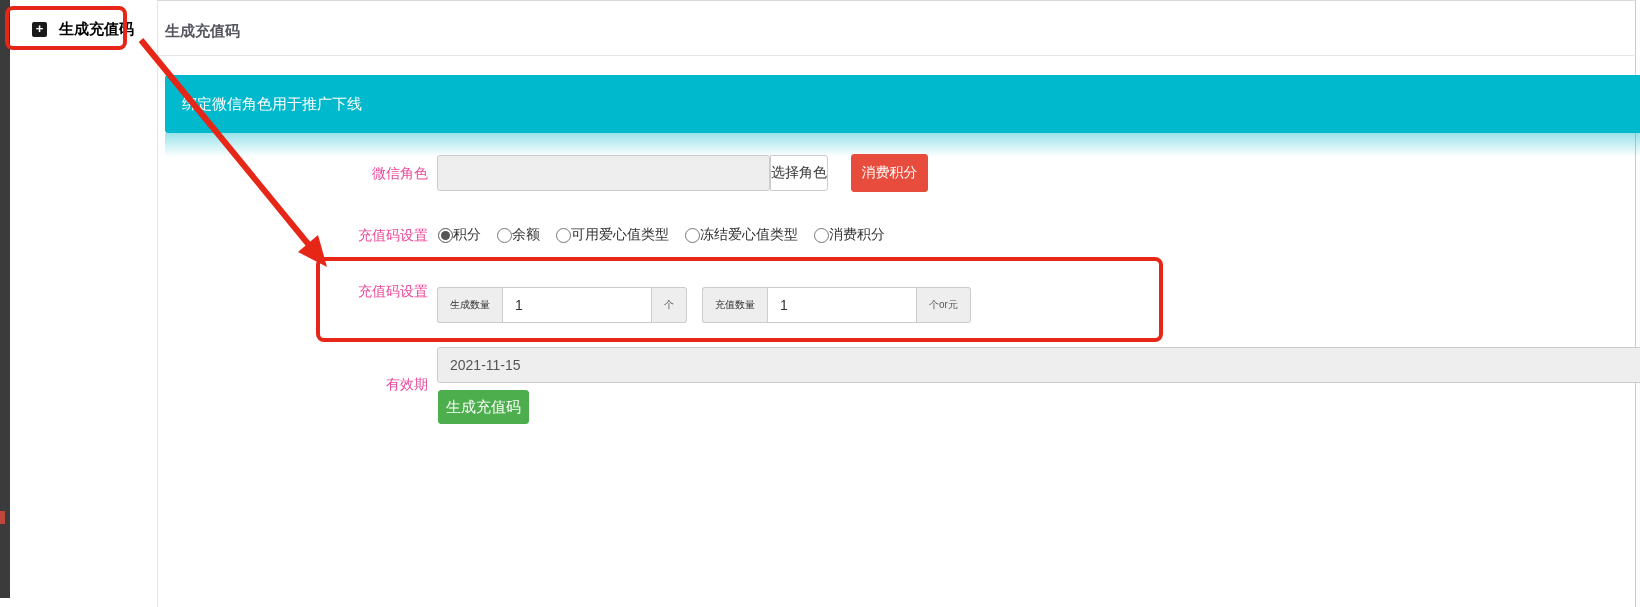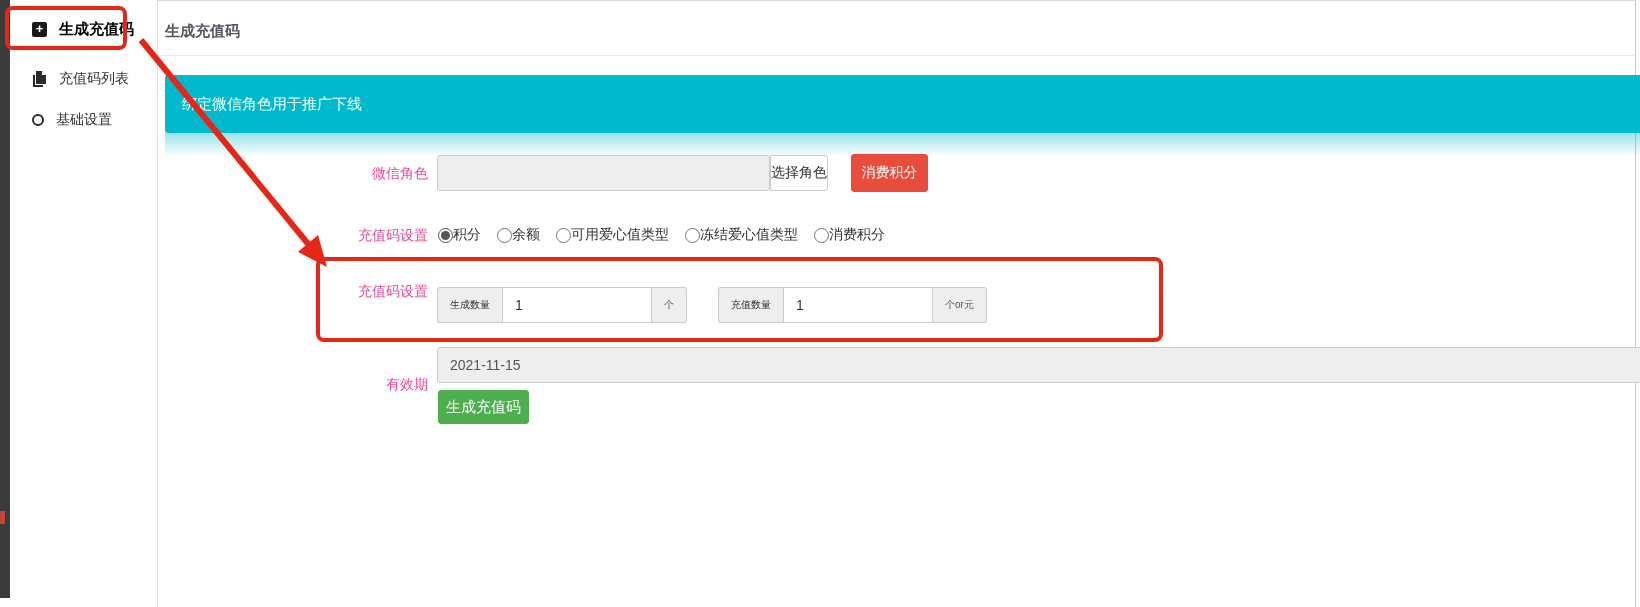--- a/index.html
+++ b/index.html
@@ -46,21 +46,21 @@
   .btn-danger { position:absolute; left:851px; top:154px; width:77px; height:38px; background:#e74c3c; border:1px solid #e74c3c; border-radius:3px; color:#fff; }
 
   .row2-label { top:227px; }
   .radio-row { position:absolute; left:438px; top:219px; display:flex; align-items:center; gap:16px; height:32px; }
   .radio-opt { display:flex; align-items:center; cursor:pointer; font-size:14px; color:#333; }
   .radio-opt input { width:15px; height:15px; margin:0; accent-color:#555; }
 
   .row3-label { top:283px; }
   .igroup { position:absolute; top:287px; display:flex; height:36px; }
   .igroup-1 { left:437px; }
-  .igroup-2 { left:718px;justify-content:space-between; }
+  .igroup-2 { left:702px;justify-content:space-between; }
   .addon { background:#eee; border:1px solid #ccc; color:#333; display:flex; align-items:center; padding:0 12px; font-size:10px; white-space:nowrap; }
   .addon.first { border-radius:3px 0 0 3px; border-right:none; }
   .addon.last { border-radius:0 3px 3px 0; border-left:none; color:#555; }
   .igroup input[type=text] { border:1px solid #ccc; width:150px; height:36px; padding:0 12px; font-size:14px; color:#333; font-family:inherit; outline:none; }
 
   .row4-label { top:376px; }
   .row4-input { left:437px; top:347px; width:1255px; }
 
   .btn-success { position:absolute; left:438px; top:390px; width:91px; height:34px; background:#4cae4c; border:1px solid #4cae4c; border-radius:3px; color:#fff; font-size:15px; }
 
@@ -70,32 +70,20 @@
 </head>
 <body>
 
 <div class="left-strip"></div>
 <div class="left-strip-mark"></div>
 
 <nav class="sidebar">
   <div class="side-item active item-1">
     <span class="ic-plus-square">+</span>
     <span class="lbl">生成充值码</span>
-  </div>
-  <div class="side-item item-2">
-    <svg class="ic-copy" width="15" height="16" viewBox="0 0 15 16">
-      <path d="M4 0 h6 l4 4 v9 h-10 z" fill="#2b2b2b"></path>
-      <path d="M10 0 l4 4 h-4 z" fill="#ffffff"></path>
-      <path d="M1 4 h2 v10 h8 v2 h-10 z" fill="#2b2b2b"></path>
-    </svg>
-    <span class="lbl">充值码列表</span>
-  </div>
-  <div class="side-item item-3">
-    <span class="ic-circle"></span>
-    <span class="lbl">基础设置</span>
   </div>
 </nav>
 
 <main class="content"></main>
 
 <h1 class="page-title">生成充值码</h1>
 <div class="title-rule"></div>
 
 <div class="banner">
   <span class="banner-text">绑定微信角色用于推广下线</span>

